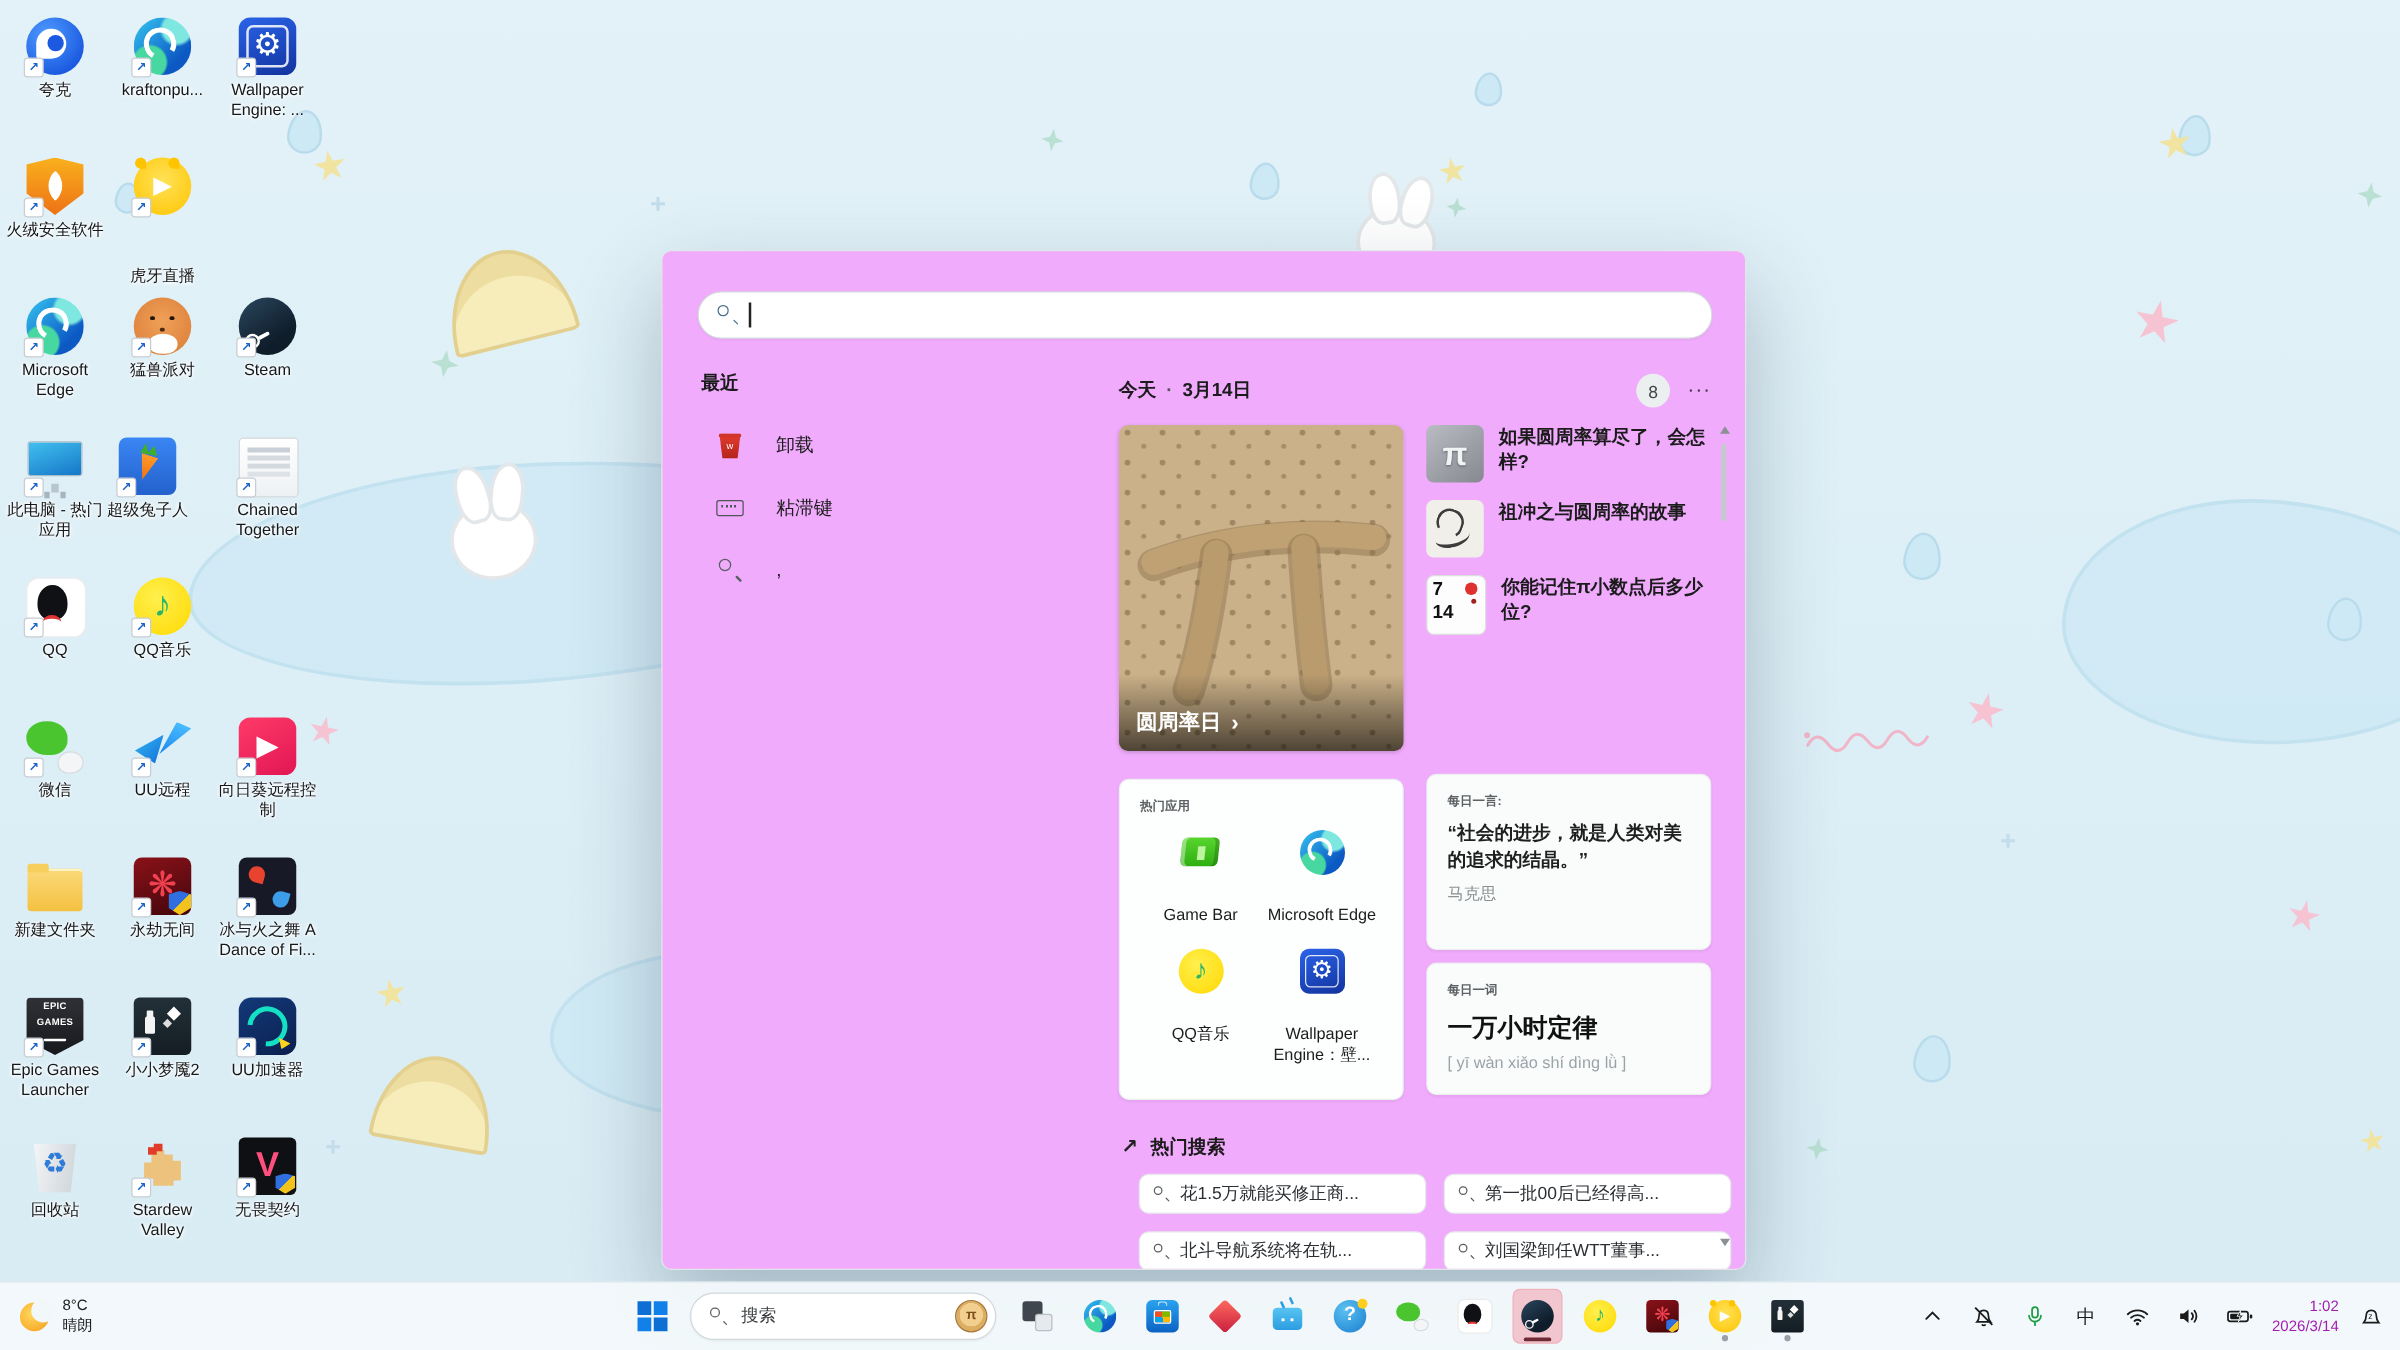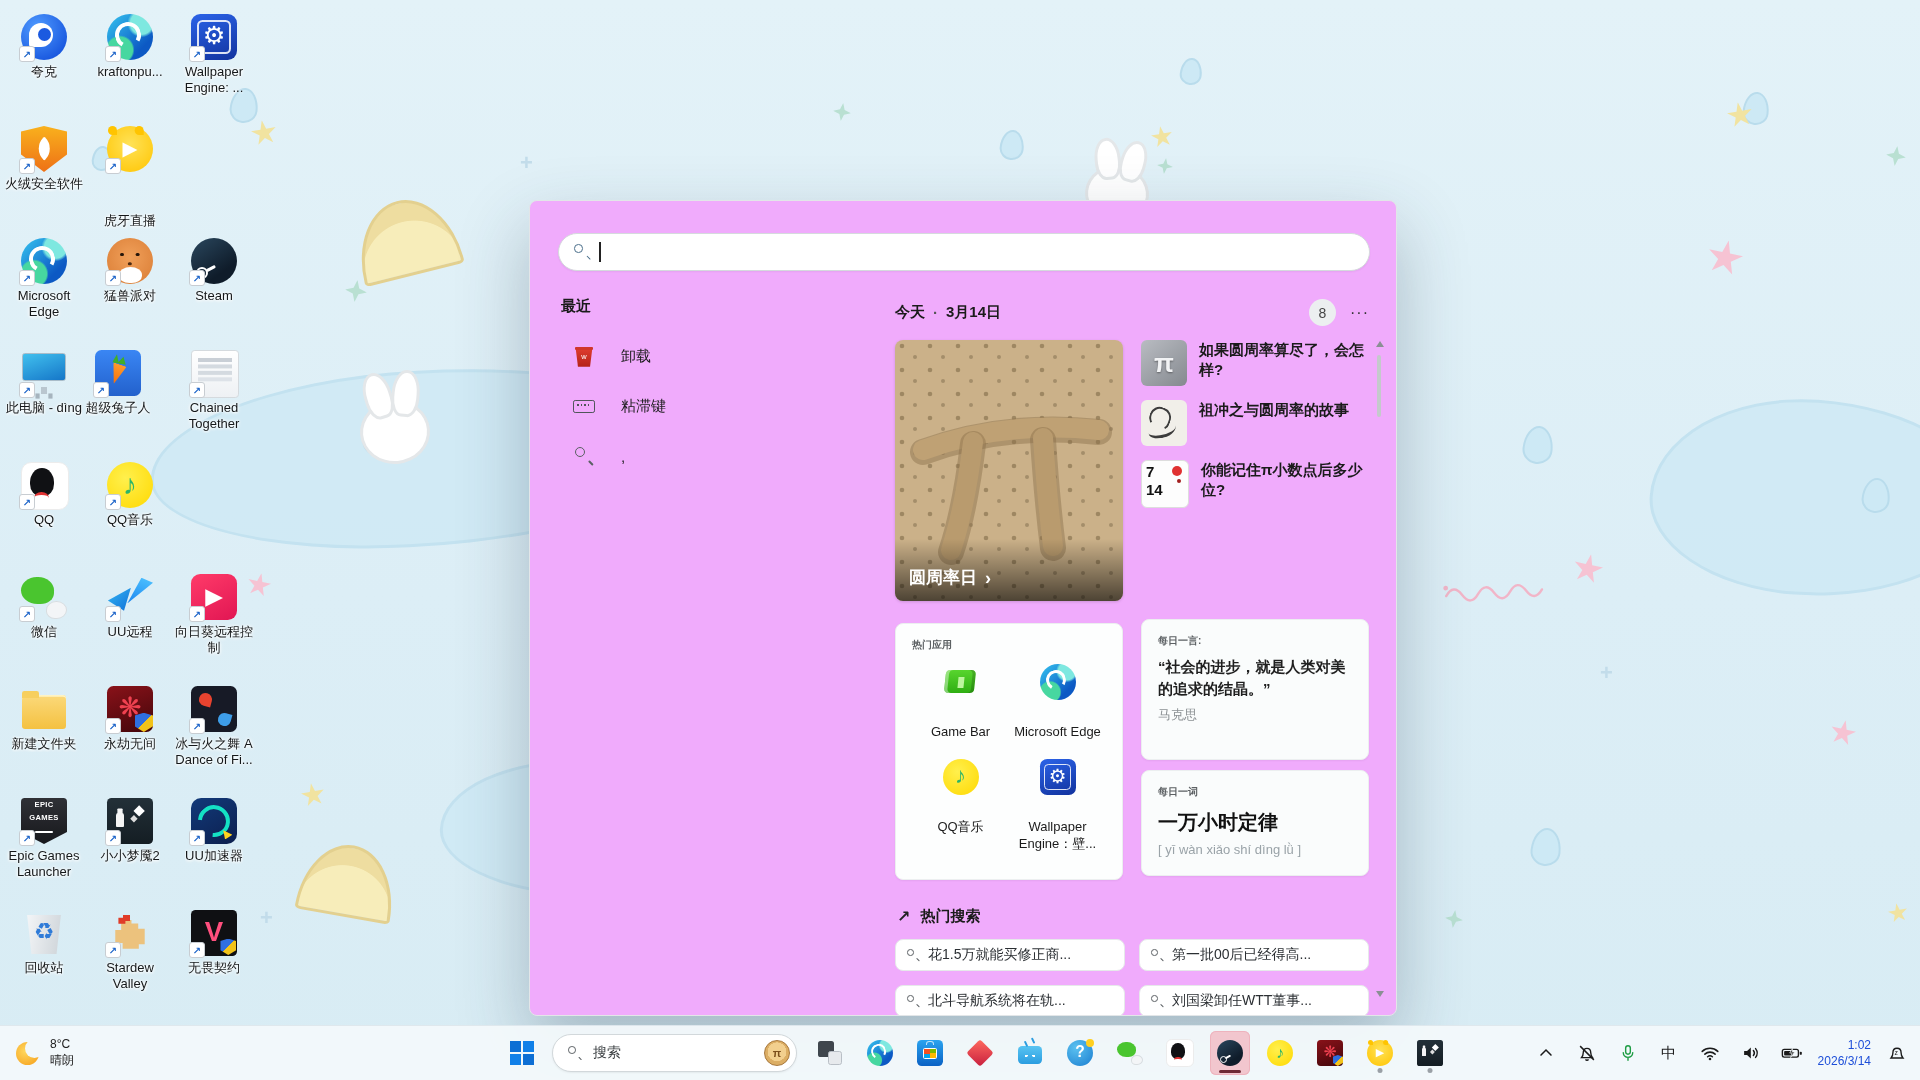--- a/index.html
+++ b/index.html
@@ -276,21 +276,21 @@
   .quote-text{margin-top:8px;font-size:15px;font-weight:bold;color:#1f1f1f;line-height:1.45;}
   .quote-author{margin-top:6px;font-size:13px;color:#8b9093;}
   #word-card{left:246px;top:471px;width:228px;height:106px;padding:14px 16px;background:#fafcfc;}
   .word-text{margin-top:10px;font-size:20px;font-weight:bold;color:#111;}
   .word-pinyin{margin-top:6px;font-size:13px;color:#9aa3a8;}
 
   .hot-head{position:absolute;left:2px;top:608px;display:flex;align-items:center;gap:10px;}
   .trend-icon{font-size:16px;color:#222;font-weight:bold;}
   .trend-icon::before{content:"↗";}
   .hot-title{font-size:15px;font-weight:bold;color:#1b1b1b;}
-  #hot-grid{position:absolute;left:0;top:640px;width:474px;display:grid;grid-template-columns:1fr 1fr;gap:14px;}
+  #hot-grid{position:absolute;left:16px;top:640px;width:474px;display:grid;grid-template-columns:1fr 1fr;gap:14px;}
   .pill{height:32px;border:1px solid #e6e9ea;border-radius:8px;background:#fff;display:flex;align-items:center;
     gap:8px;padding:0 10px;cursor:pointer;box-sizing:border-box;}
   .pill .plbl{font-size:14px;color:#2b2f33;white-space:nowrap;overflow:hidden;text-overflow:ellipsis;}
 
   .vscroll{position:absolute;left:845px;top:140px;width:10px;bottom:10px;}
   .arr-up,.arr-dn{position:absolute;left:1px;width:0;height:0;border-left:4px solid transparent;border-right:4px solid transparent;}
   .arr-up{top:0;border-bottom:6px solid #8a8f94;}
   .arr-dn{bottom:8px;border-top:6px solid #8a8f94;}
   .thumb-bar{position:absolute;left:2px;top:14px;width:4px;height:62px;background:#c4c9cc;border-radius:2px;}
 
@@ -327,21 +327,21 @@
   .tb-btn.active::after{content:"";position:absolute;left:9px;right:9px;bottom:2px;height:3px;
     background:#6e2a35;border-radius:2px;}
   .run-dot{position:absolute;bottom:2px;left:50%;transform:translateX(-50%);width:5px;height:5px;
     border-radius:50%;background:#9aa0a6;}
 
   #tray{position:absolute;right:6px;top:0;height:54px;display:flex;align-items:center;gap:7px;}
   .tray-btn{height:40px;min-width:30px;padding:0 2px;border-radius:6px;display:flex;align-items:center;
     justify-content:center;cursor:pointer;}
   .tray-btn svg{display:block;}
   .ime{font-size:15px;color:#1b1b1b;}
-  .clock{display:flex;flex-direction:column;align-items:flex-end;font-size:12px;color:#1d4ed8;line-height:1.35;}
+  .clock{display:flex;flex-direction:column;align-items:flex-end;font-size:12px;color:#a21caf;line-height:1.35;}
 </style>
 </head>
 <body>
 
 <div id="wallpaper">
     <div class="deco blob" style="left: 150px; top: 370px; width: 560px; height: 170px; transform: rotate(-3deg);"></div>
     <div class="deco blob" style="left: 1650px; top: 400px; width: 330px; height: 190px; transform: rotate(4deg);"></div>
     <div class="deco blob" style="left: 440px; top: 760px; width: 300px; height: 130px; transform: rotate(2deg);"></div>
     <div class="deco drop" style="left: 230px; top: 88px; width: 24px; height: 31.2px; transform: rotate(6deg);"></div>
     <div class="deco drop" style="left: 92px; top: 146px; width: 16px; height: 20.8px; transform: rotate(6deg);"></div>
@@ -413,21 +413,21 @@
     <div class="desk-item" style="left: 88px; top: 238px;">
       <div class="icwrap"><div class="ic" data-icon="party-animals"></div><span class="shortcut-arrow"></span></div>
       <div class="desk-label">猛兽派对</div>
     </div>
     <div class="desk-item" style="left: 172px; top: 238px;">
       <div class="icwrap"><div class="ic" data-icon="steam"></div><span class="shortcut-arrow"></span></div>
       <div class="desk-label">Steam</div>
     </div>
     <div class="desk-item" style="left: 2px; top: 350px;">
       <div class="icwrap"><div class="ic" data-icon="this-pc"></div><span class="shortcut-arrow"></span></div>
-      <div class="desk-label">此电脑 - dìng</div>
+      <div class="desk-label">此电脑 - 热门应用</div>
     </div>
     <div class="desk-item" style="left: 76px; top: 350px; align-items: center;">
       <div class="icwrap"><div class="ic" data-icon="super-bunny-man"></div><span class="shortcut-arrow"></span></div>
       <div class="desk-label">超级兔子人</div>
     </div>
     <div class="desk-item" style="left: 172px; top: 350px;">
       <div class="icwrap"><div class="ic" data-icon="chained-together"></div><span class="shortcut-arrow"></span></div>
       <div class="desk-label">Chained Together</div>
     </div>
     <div class="desk-item" style="left: 2px; top: 462px;">

